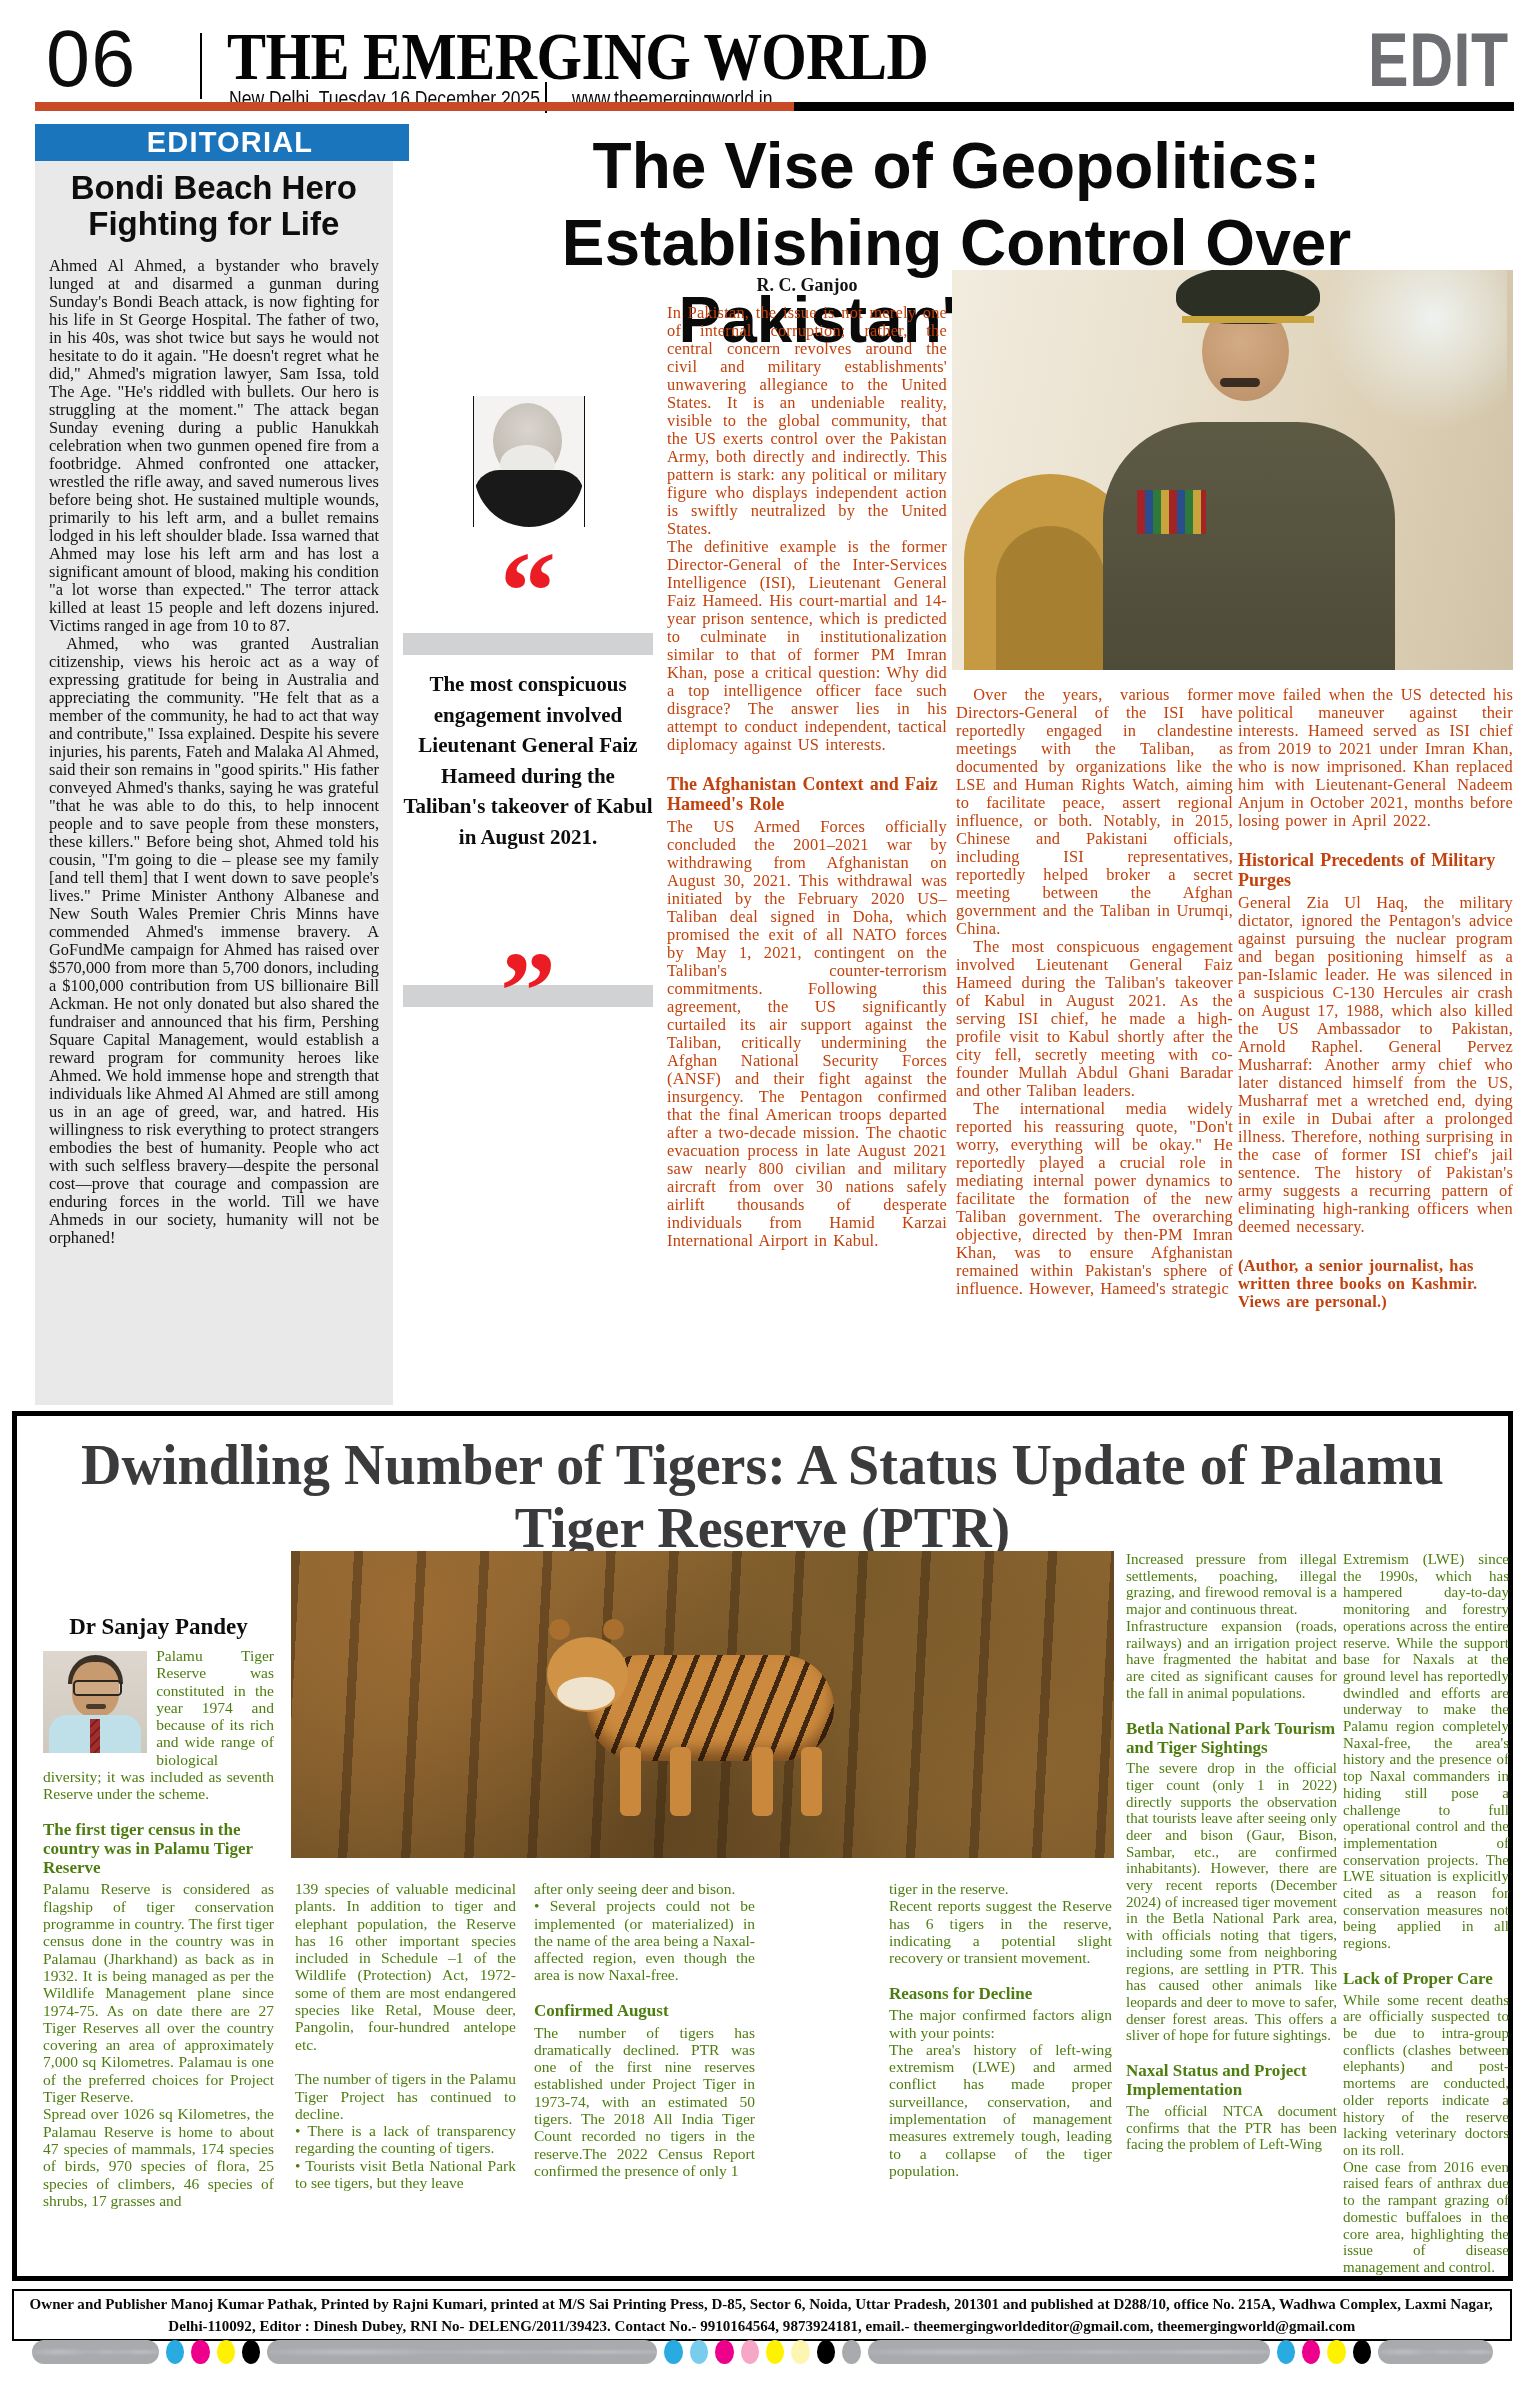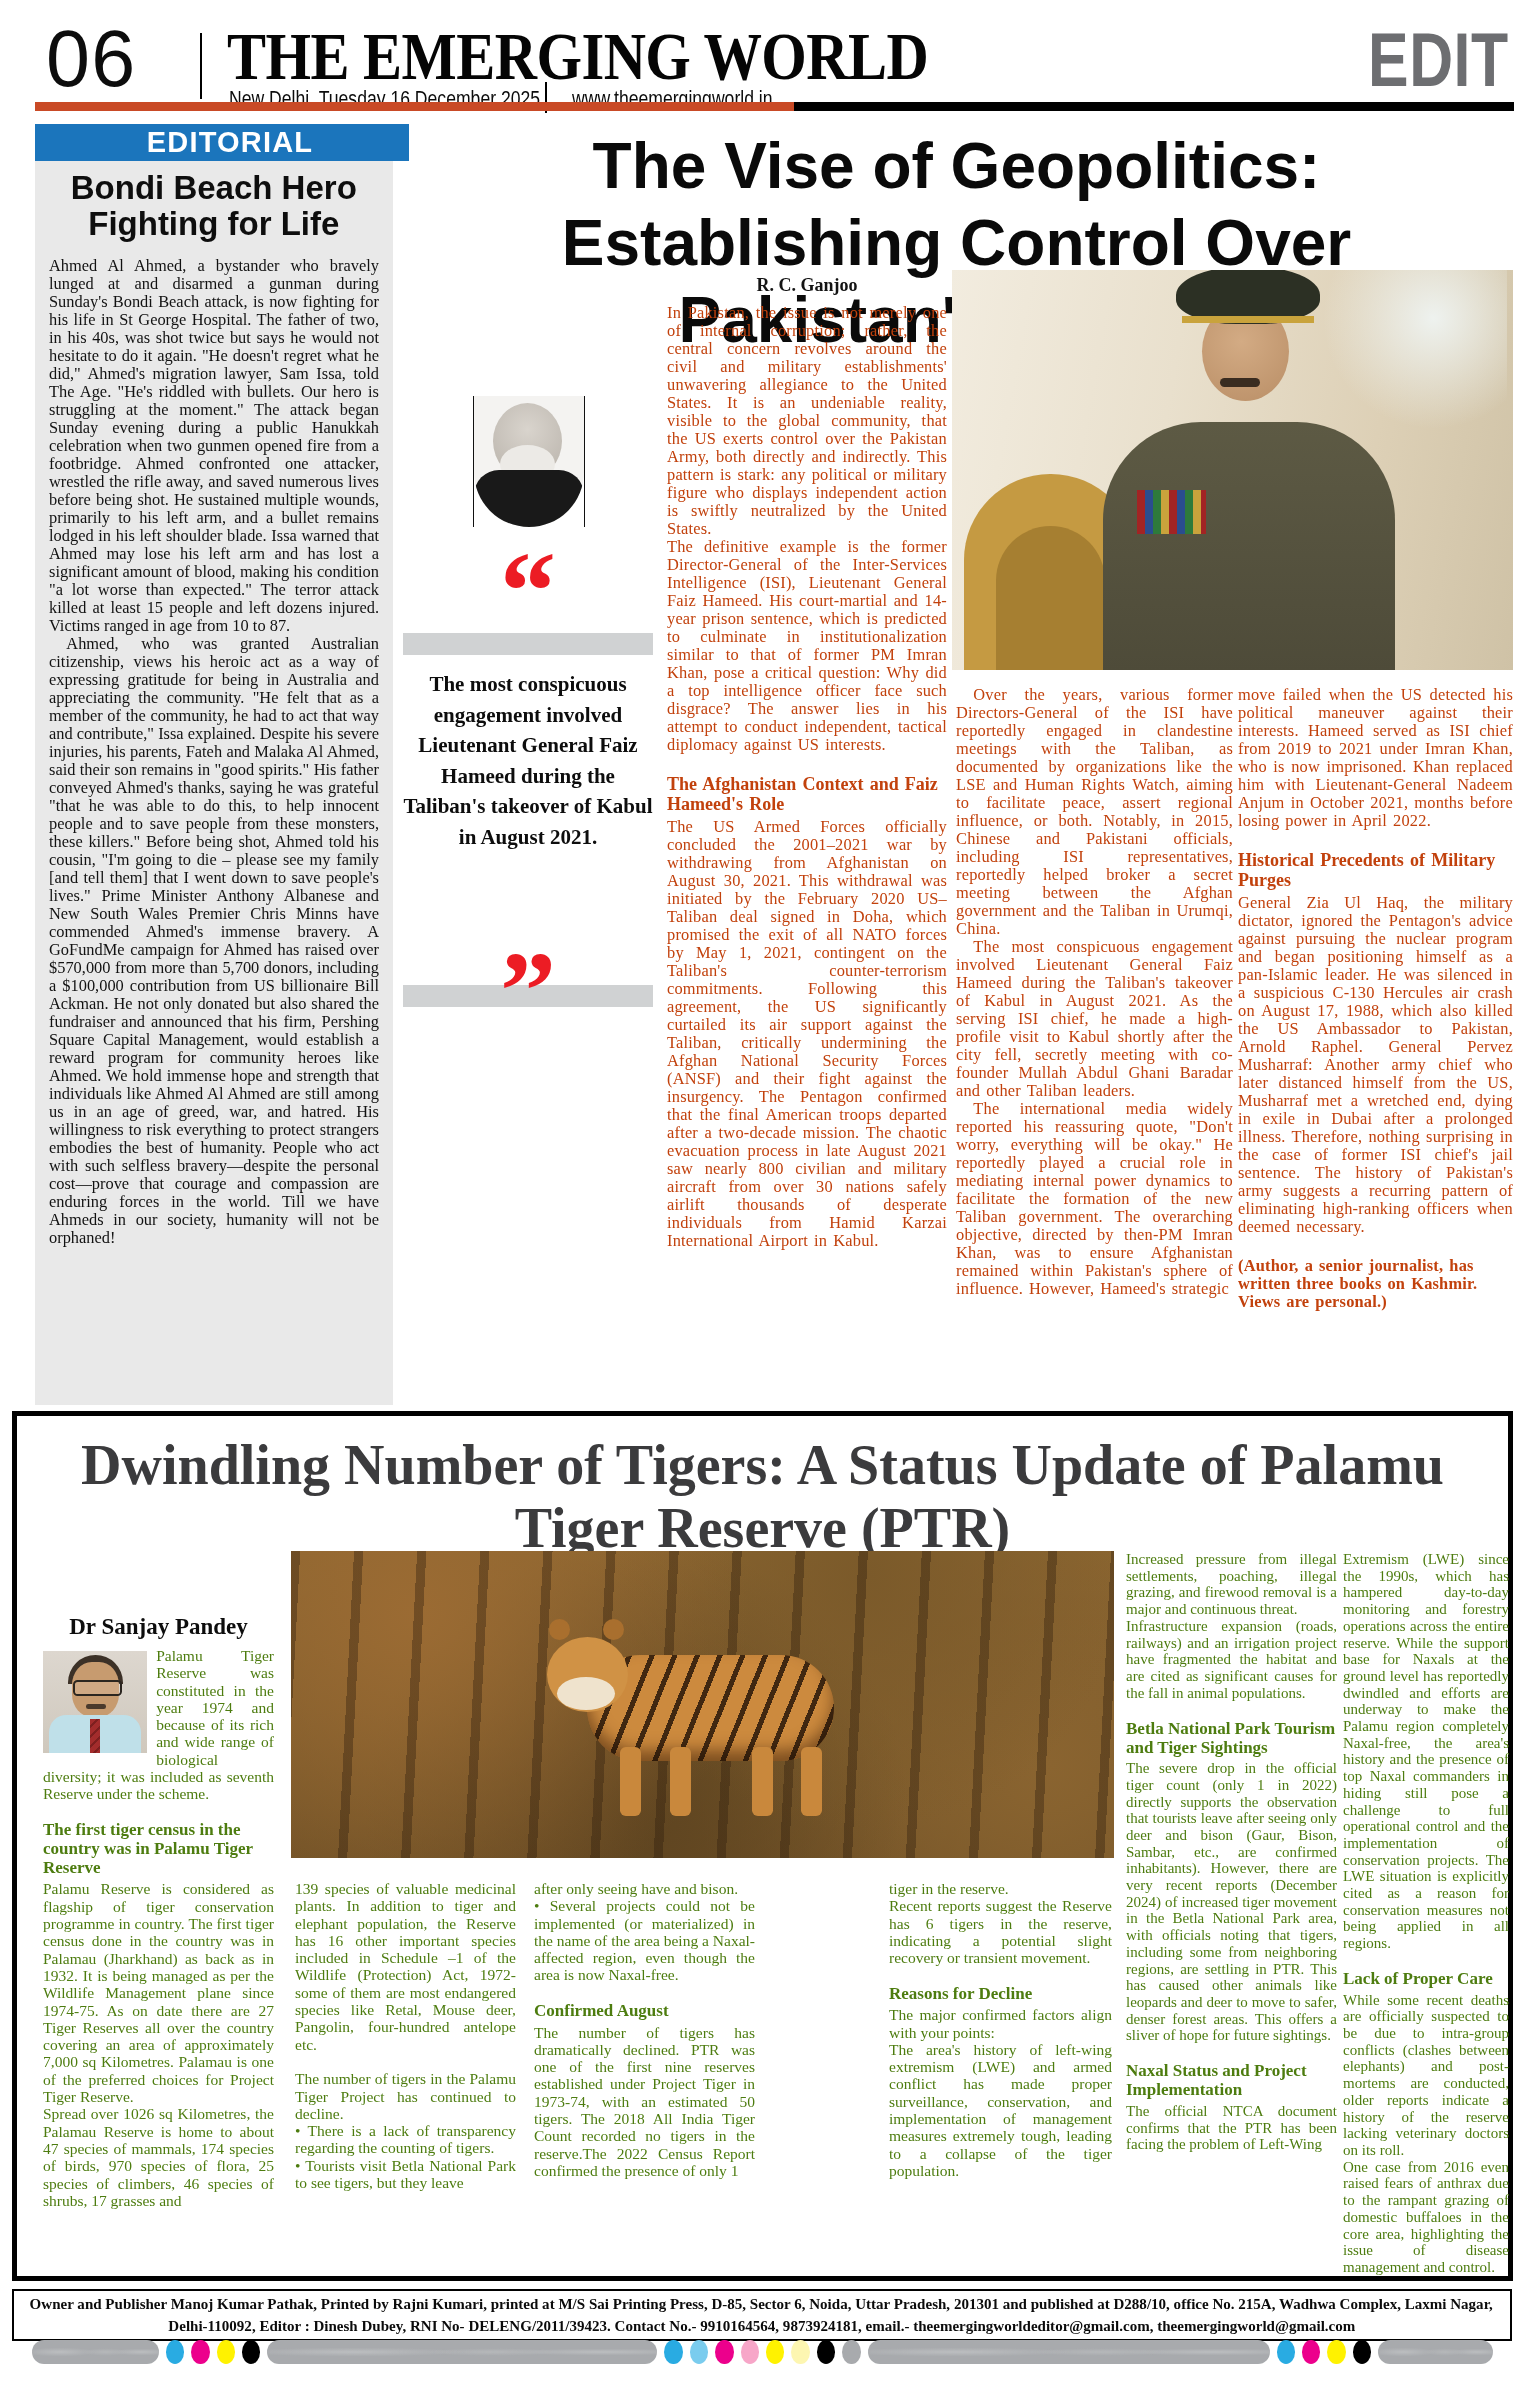--- a/index.html
+++ b/index.html
@@ -224,21 +224,21 @@
     <p>Palamu Reserve is considered as flagship of tiger conservation programme in country. The first tiger census done in the country was in Palamau (Jharkhand) as back as in 1932. It is being managed as per the Wildlife Management plane since 1974-75. As on date there are 27 Tiger Reserves all over the country covering an area of approximately 7,000 sq Kilometres. Palamau is one of the preferred choices for Project Tiger Reserve.</p>
     <p>Spread over 1026 sq Kilometres, the Palamau Reserve is home to about 47 species of mammals, 174 species of birds, 970 species of flora, 25 species of climbers, 46 species of shrubs, 17 grasses and</p>
   </div>
   <div class="abs tiger-col col-t-2">
     <p>139 species of valuable medicinal plants. In addition to tiger and elephant population, the Reserve has 16 other important species included in Schedule –1 of the Wildlife (Protection) Act, 1972- some of them are most endangered species like Retal, Mouse deer, Pangolin, four-hundred antelope etc.</p>
     <p class="gap">The number of tigers in the Palamu Tiger Project has continued to decline.</p>
     <p>• There is a lack of transparency regarding the counting of tigers.</p>
     <p>• Tourists visit Betla National Park to see tigers, but they leave</p>
   </div>
   <div class="abs tiger-col col-t-3">
-    <p>after only seeing have and bison.</p>
+    <p>after only seeing deer and bison.</p>
     <p>• Several projects could not be implemented (or materialized) in the name of the area being a Naxal-affected region, even though the area is now Naxal-free.</p>
     <p class="tiger-sub">Confirmed August</p>
     <p>The number of tigers has dramatically declined. PTR was one of the first nine reserves established under Project Tiger in 1973-74, with an estimated 50 tigers. The 2018 All India Tiger Count recorded no tigers in the reserve.The 2022 Census Report confirmed the presence of only 1</p>
   </div>
   <div class="abs tiger-col col-t-4">
     <p>tiger in the reserve.</p>
     <p>Recent reports suggest the Reserve has 6 tigers in the reserve, indicating a potential slight recovery or transient movement.</p>
     <p class="tiger-sub">Reasons for Decline</p>
     <p>The major confirmed factors align with your points:</p>
     <p>The area's history of left-wing extremism (LWE) and armed conflict has made proper surveillance, conservation, and implementation of management measures extremely tough, leading to a collapse of the tiger population.</p>

